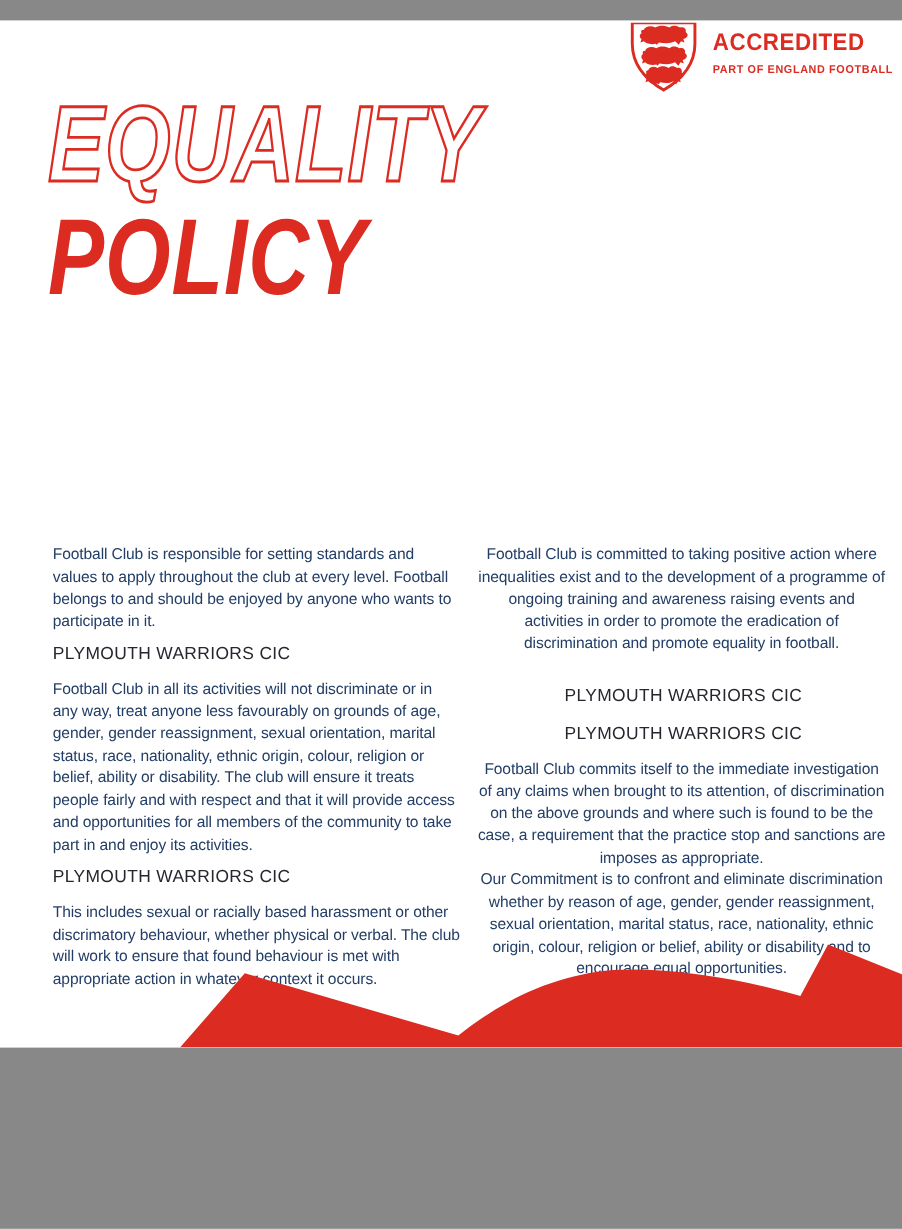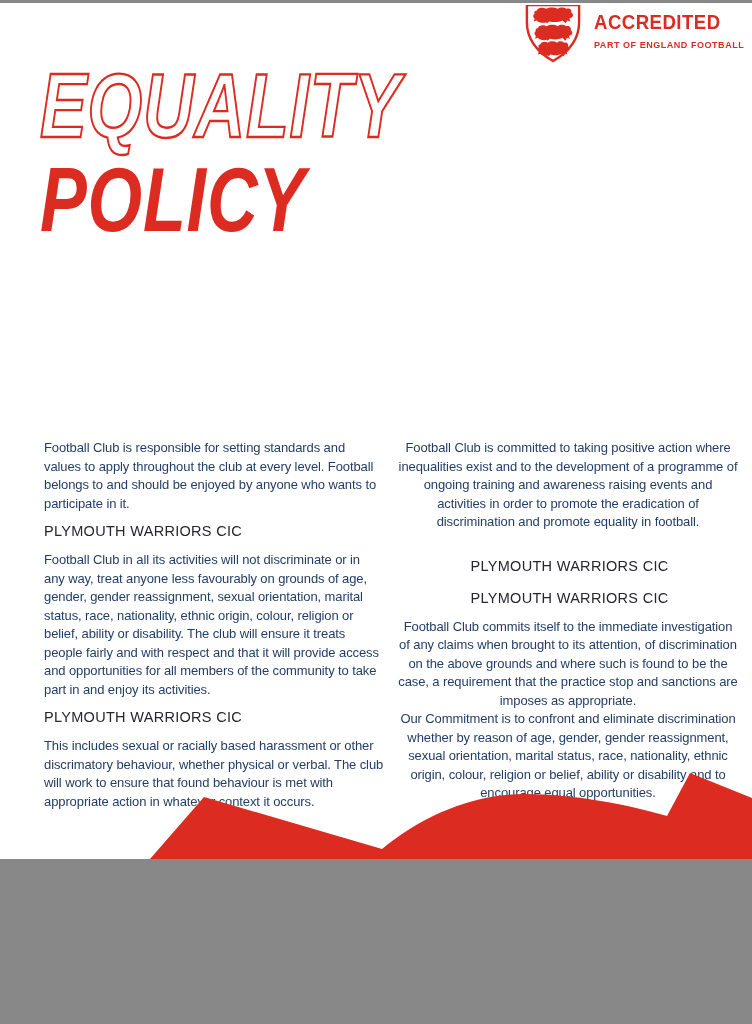--- a/index.html
+++ b/index.html
@@ -1,20 +1,20 @@
 <!DOCTYPE html>
 <html style="--red: #DC2B21; --navy: #233E66; --ink: #26262E; --paper: #FFFFFF;"><head>
 <meta charset="utf-8">
 <style>
   :root { --red:#DC2B21; --navy:#233E66; --ink:#26262E; --paper:#FFFFFF; }
   * { margin:0; padding:0; box-sizing:border-box; }
   html,body { background:#888; }
   .page {
     position:relative; width:752px; height:856px; background:var(--paper);
-    margin:3px auto; overflow:hidden;
+    margin:17px auto; overflow:hidden;
     font-family:"Liberation Sans", sans-serif;
   }
   
   .badge { position:absolute; top:0; left:524px; display:flex; align-items:flex-start; }
   .crest { display:block; margin-top:2px; }
   .badge-text { margin-left:12px; margin-top:8px; }
   .badge-title {
     color:var(--red); font-weight:bold; font-size:20px; letter-spacing:0.5px;
     transform:scaleX(0.93); transform-origin:left top; white-space:nowrap;
   }

